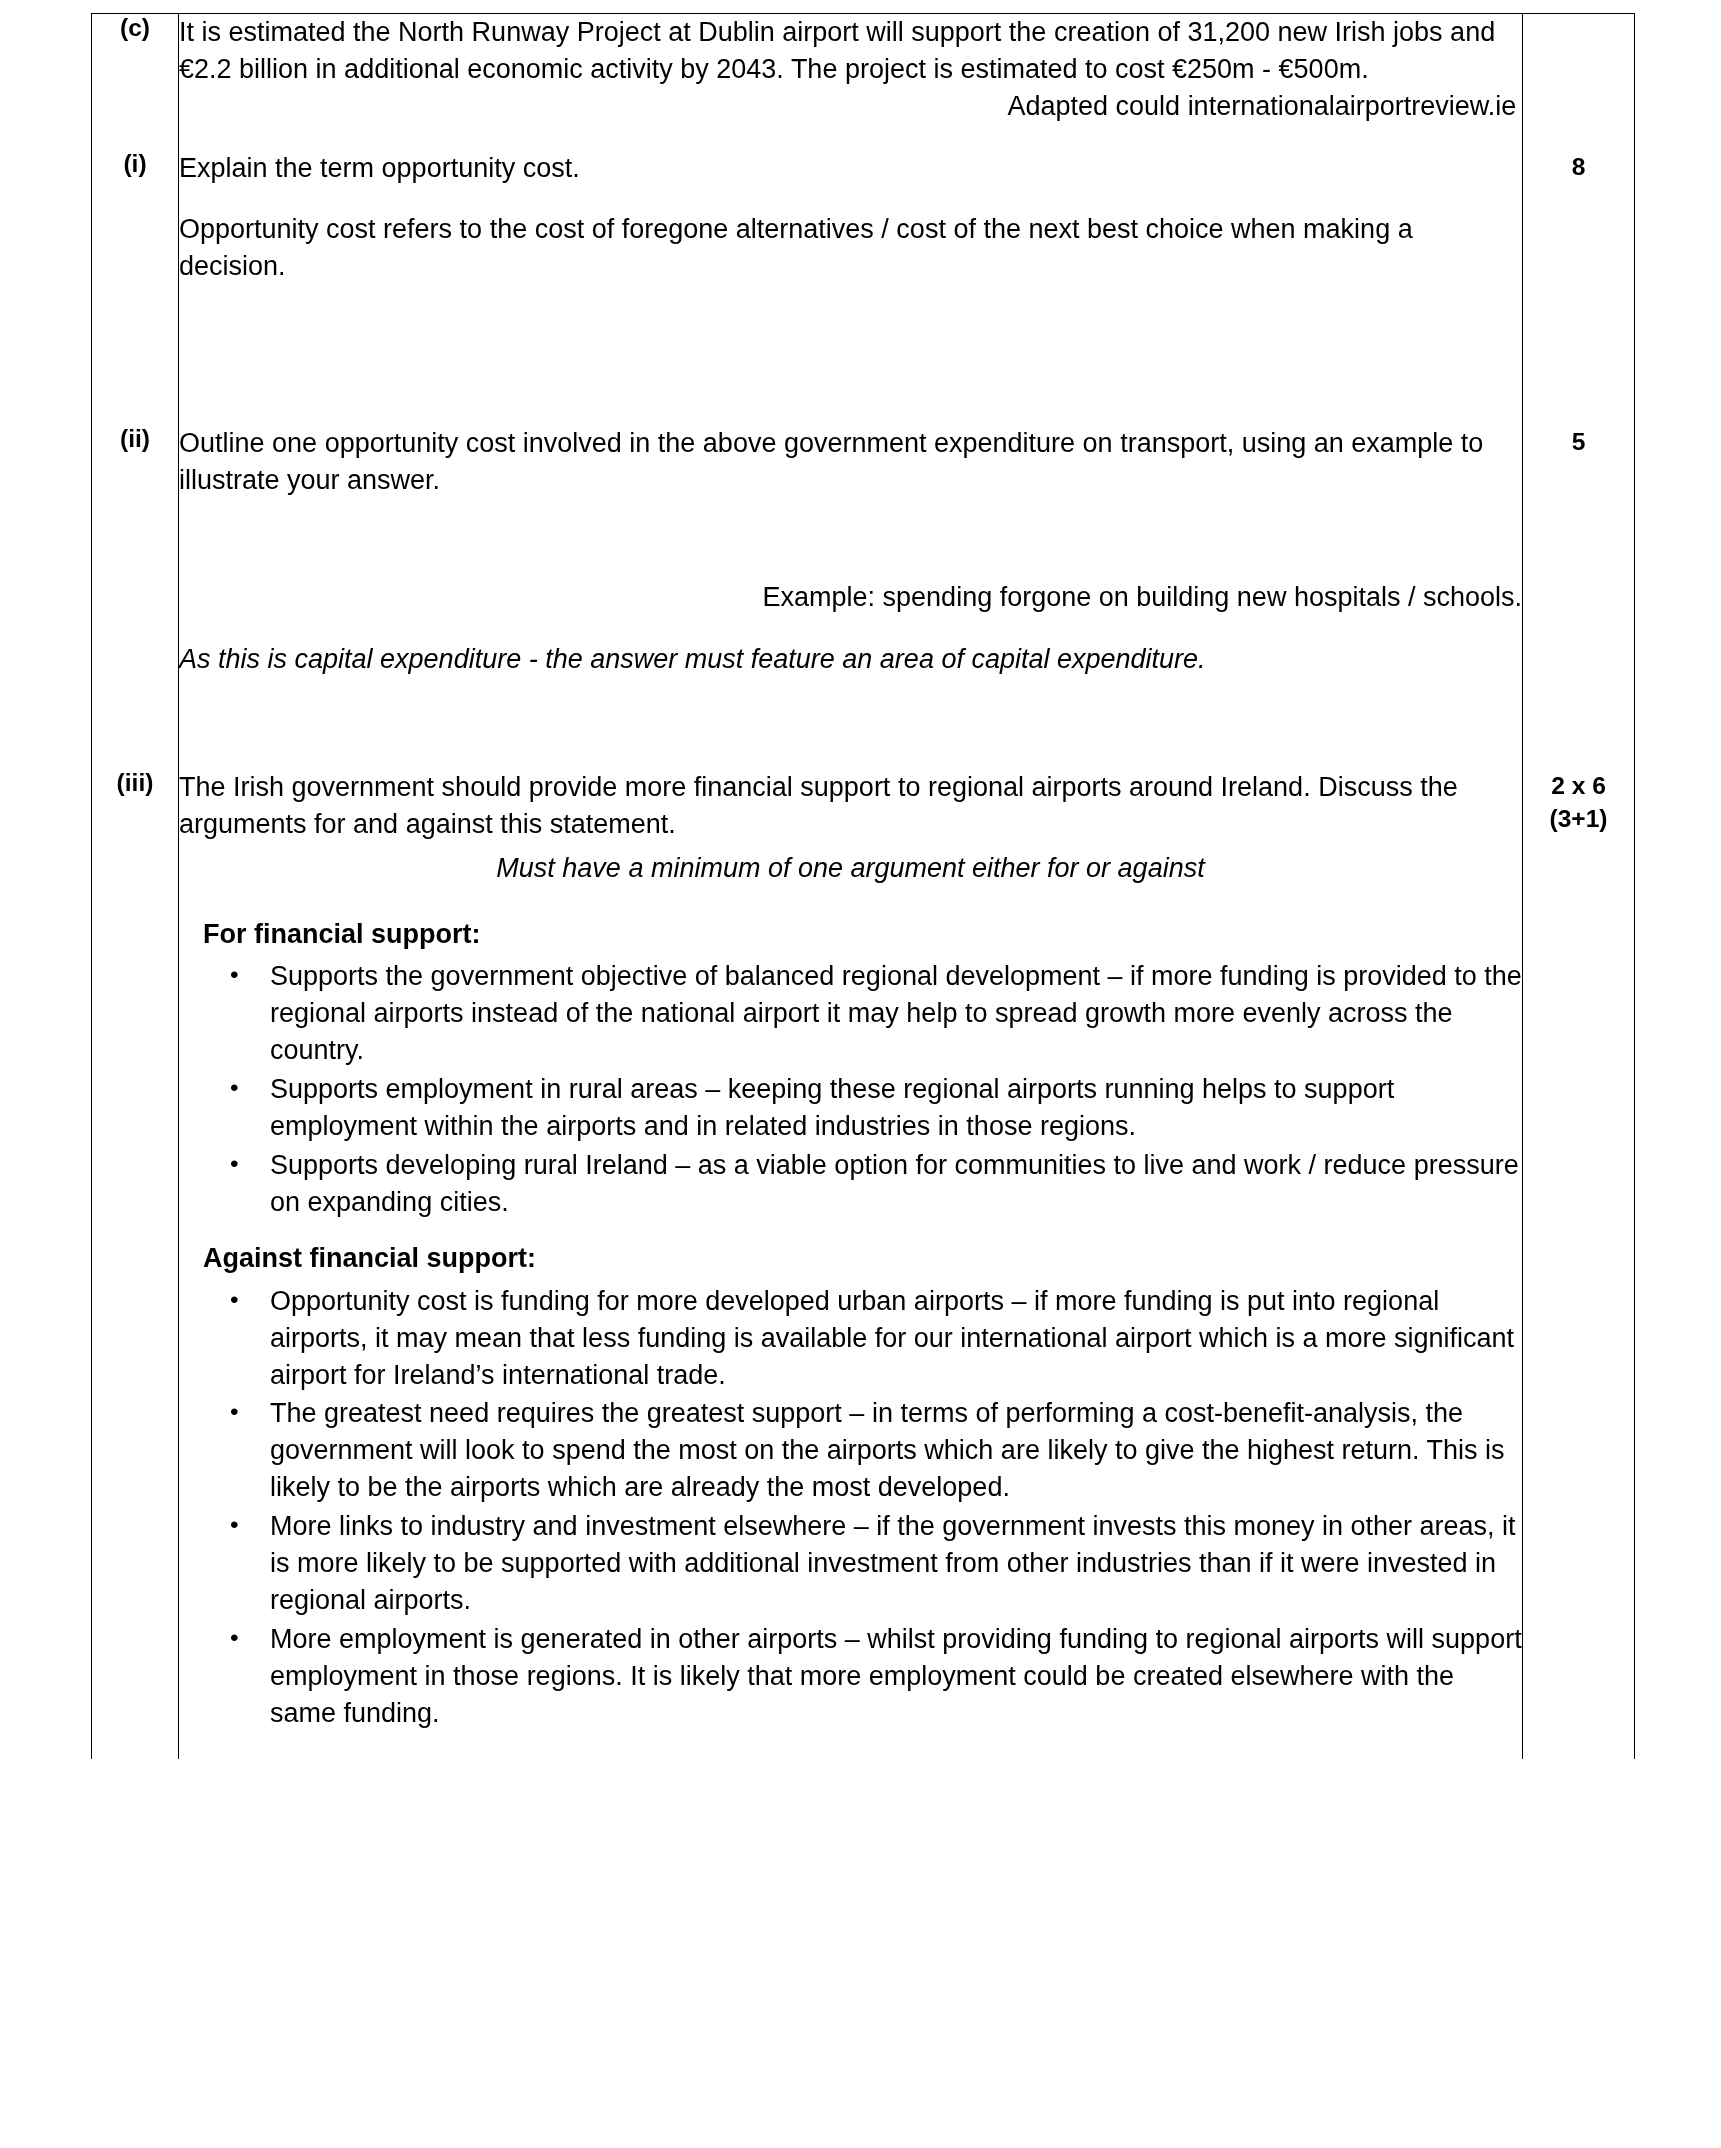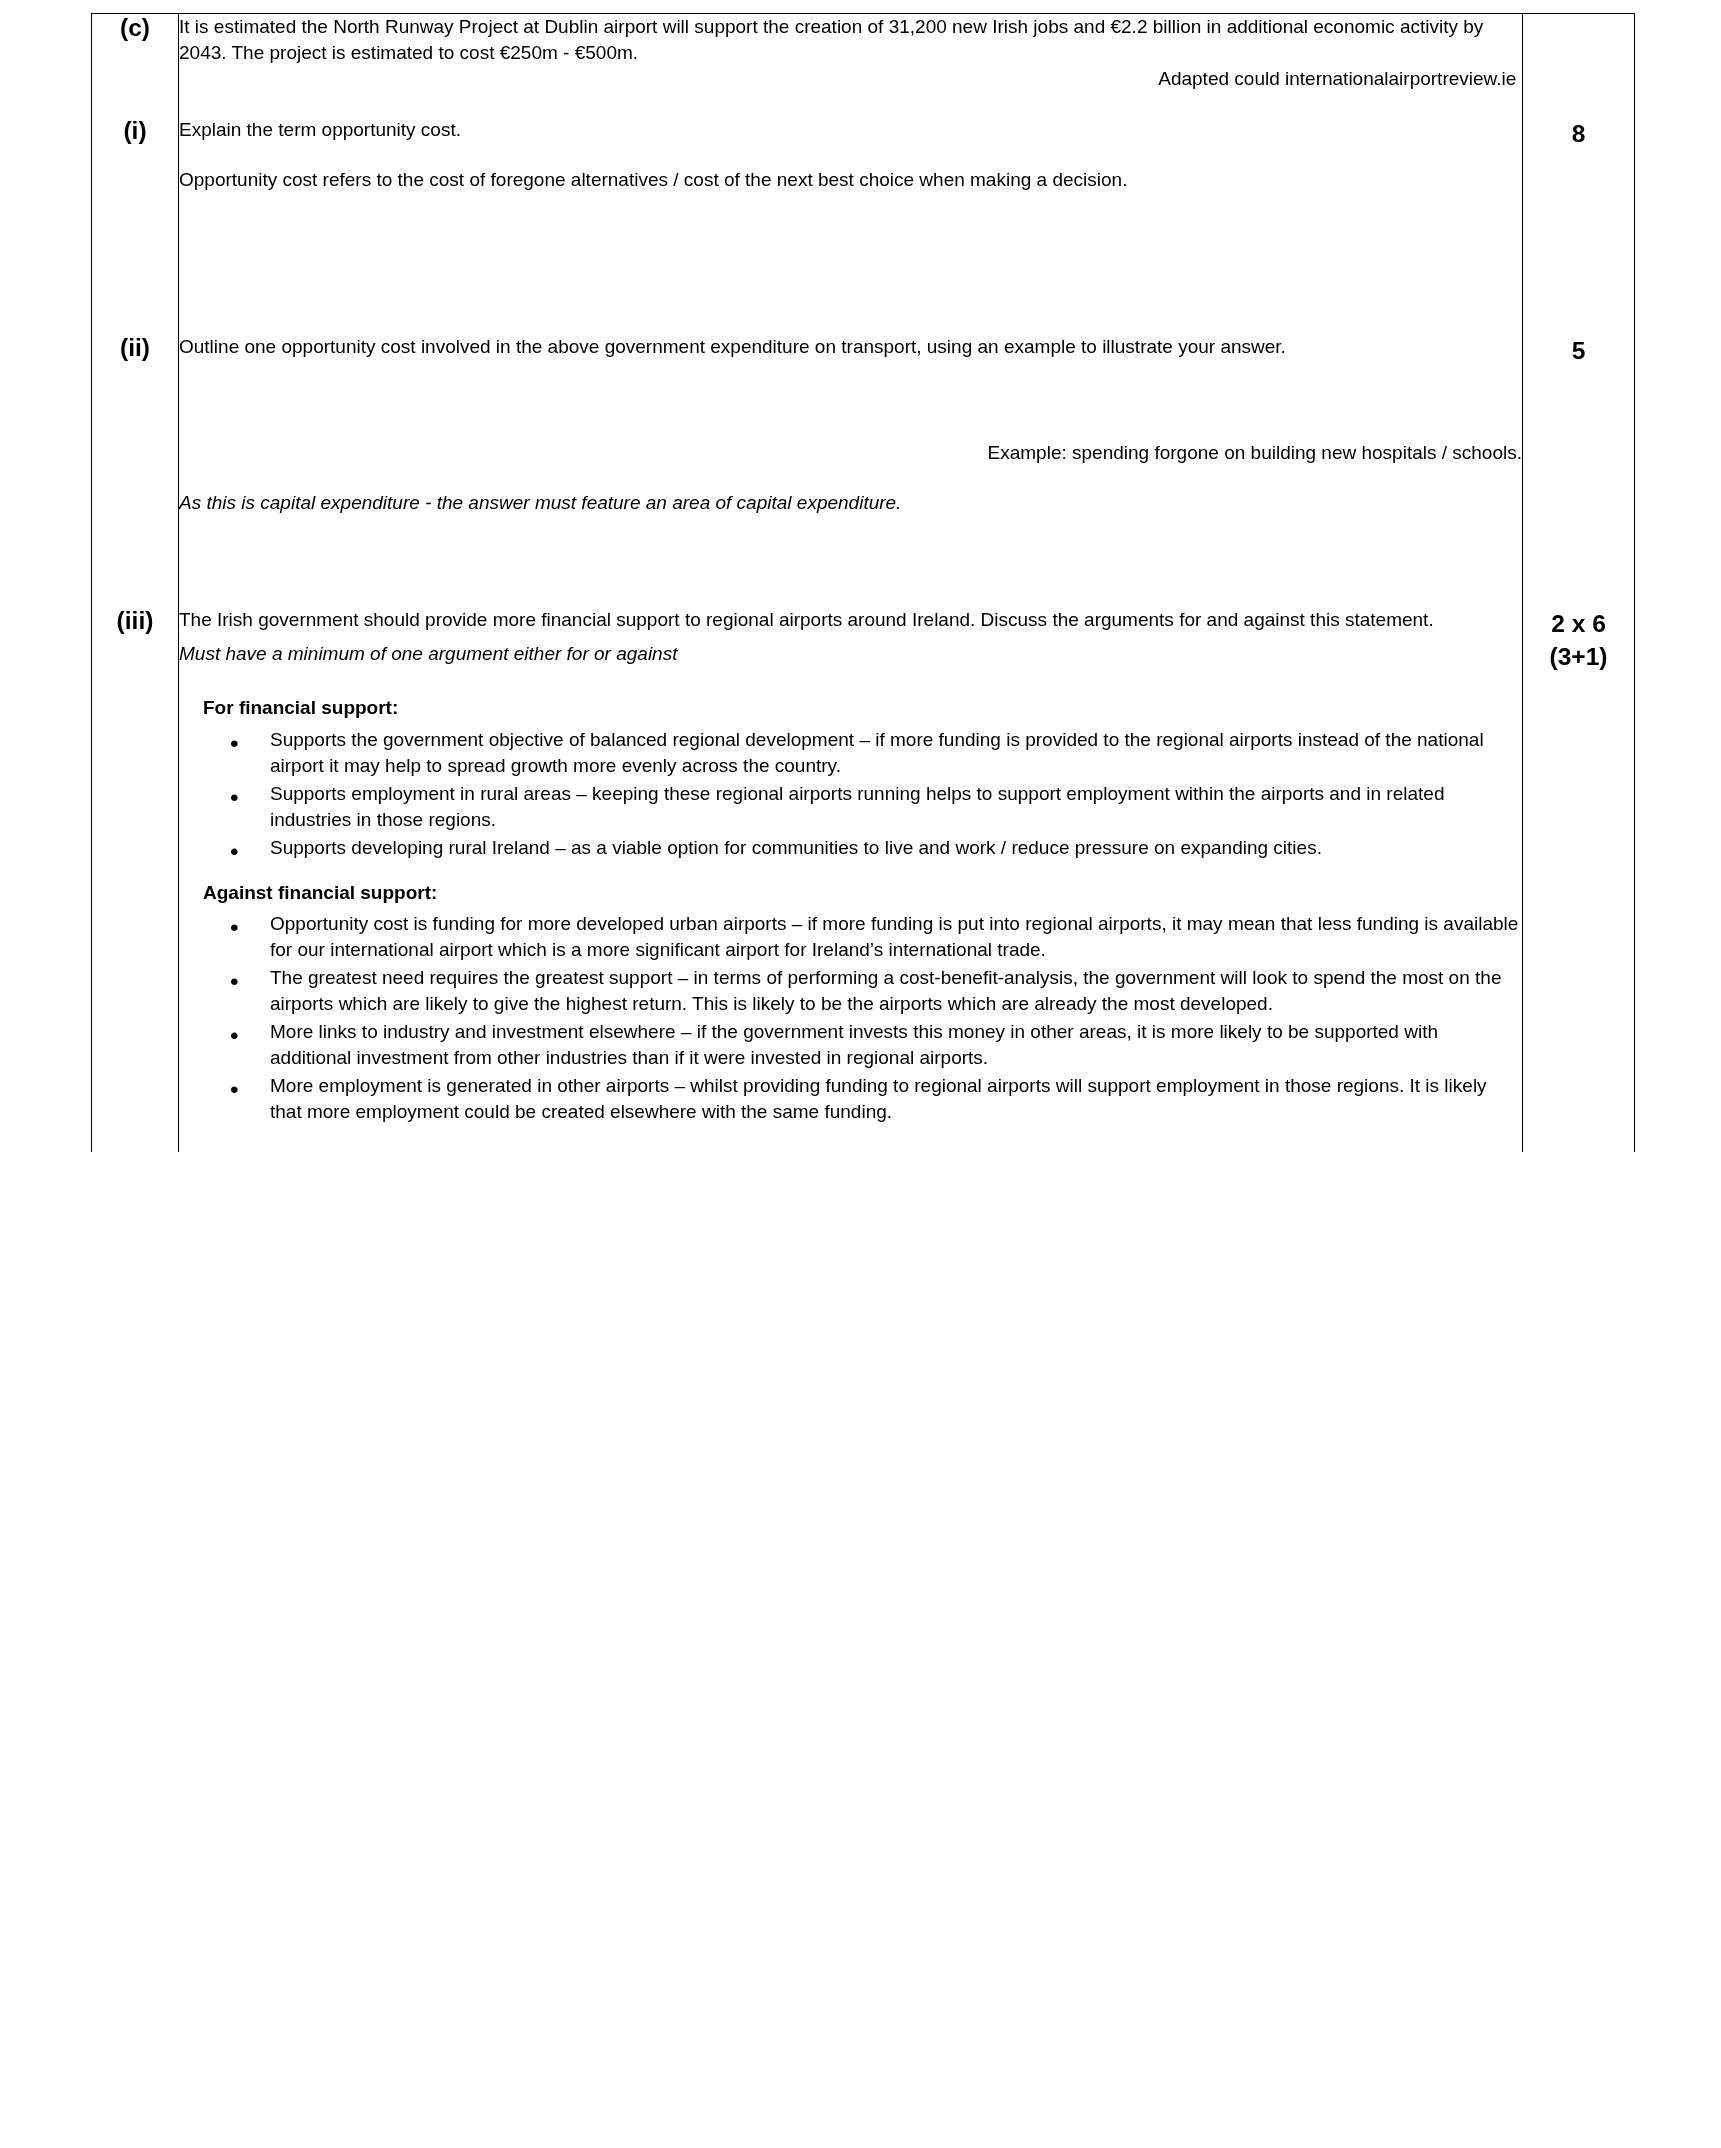--- a/index.html
+++ b/index.html
@@ -38,21 +38,21 @@
     text-align: center;
     font-weight: bold;
     font-size: 24.6px;
     padding: 15px 3.8px 0 3.8px;
     border-top: none !important;
     border-bottom: none !important;
   }
   .label-cell.first { border-top: 1.4px solid #000 !important; }
   .body-cell {
     padding: 13.2px 21px 9.5px 21px;
-    font-size: 19px;
+    font-size: 27px;
     line-height: 1.37;
     border-top: none !important;
     border-bottom: none !important;
   }
   .body-cell.first { border-top: 1.4px solid #000 !important; }
   .marks-cell {
     text-align: center;
     font-weight: bold;
     font-size: 24.6px;
     padding: 15px 3.8px 0 3.8px;
@@ -63,21 +63,21 @@
   .marks-cell.first { border-top: 1.4px solid #000 !important; }
 
   p { margin: 0 0 0 0; }
   .para { margin-bottom: 0; }
   .spacer-sm { height: 24.6px; }
   .spacer-md { height: 53px; }
   .spacer-lg { height: 91px; }
   .spacer-xs { height: 13.2px; }
 
   .right-align { text-align: right; padding-right: 5.7px; }
-  .center { }
+  .center { text-align: center; }
   .bold { font-weight: normal; }
   .bold-italic { font-weight: normal; font-style: italic; }
 
   ul.bullets {
     margin: 5.7px 0 0 0;
     padding-left: 91px;
     list-style: none;
   }
   ul.bullets > li {
     position: relative;

